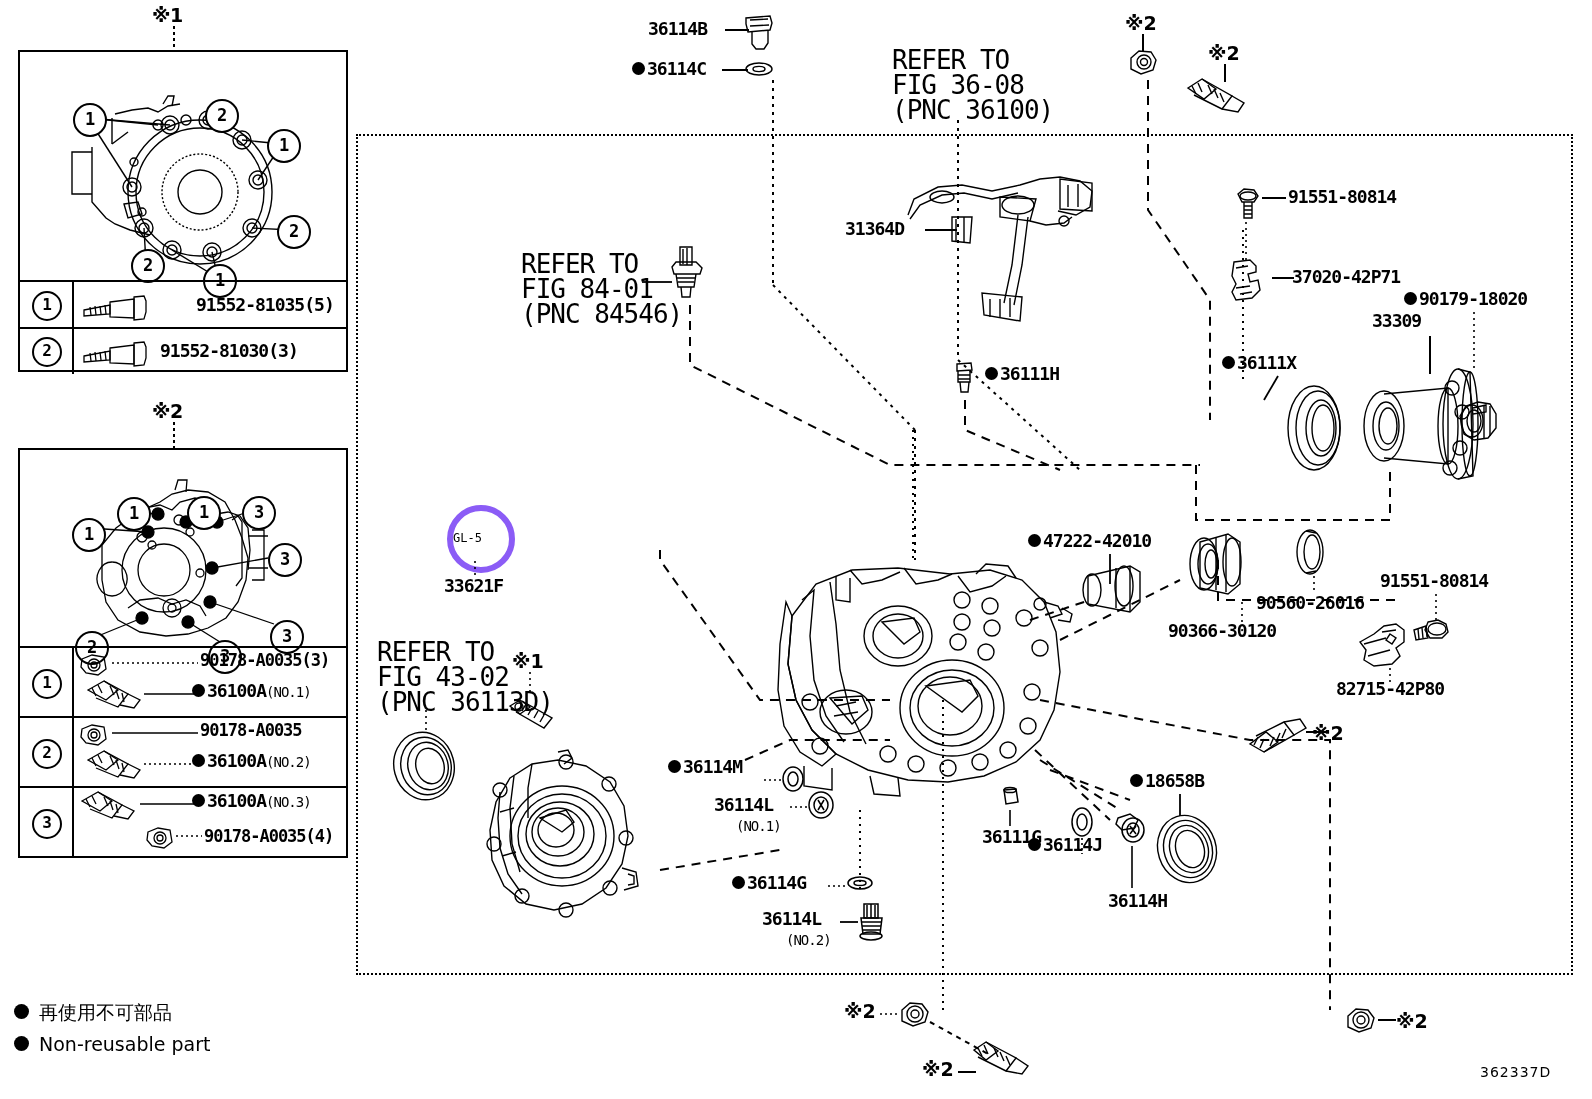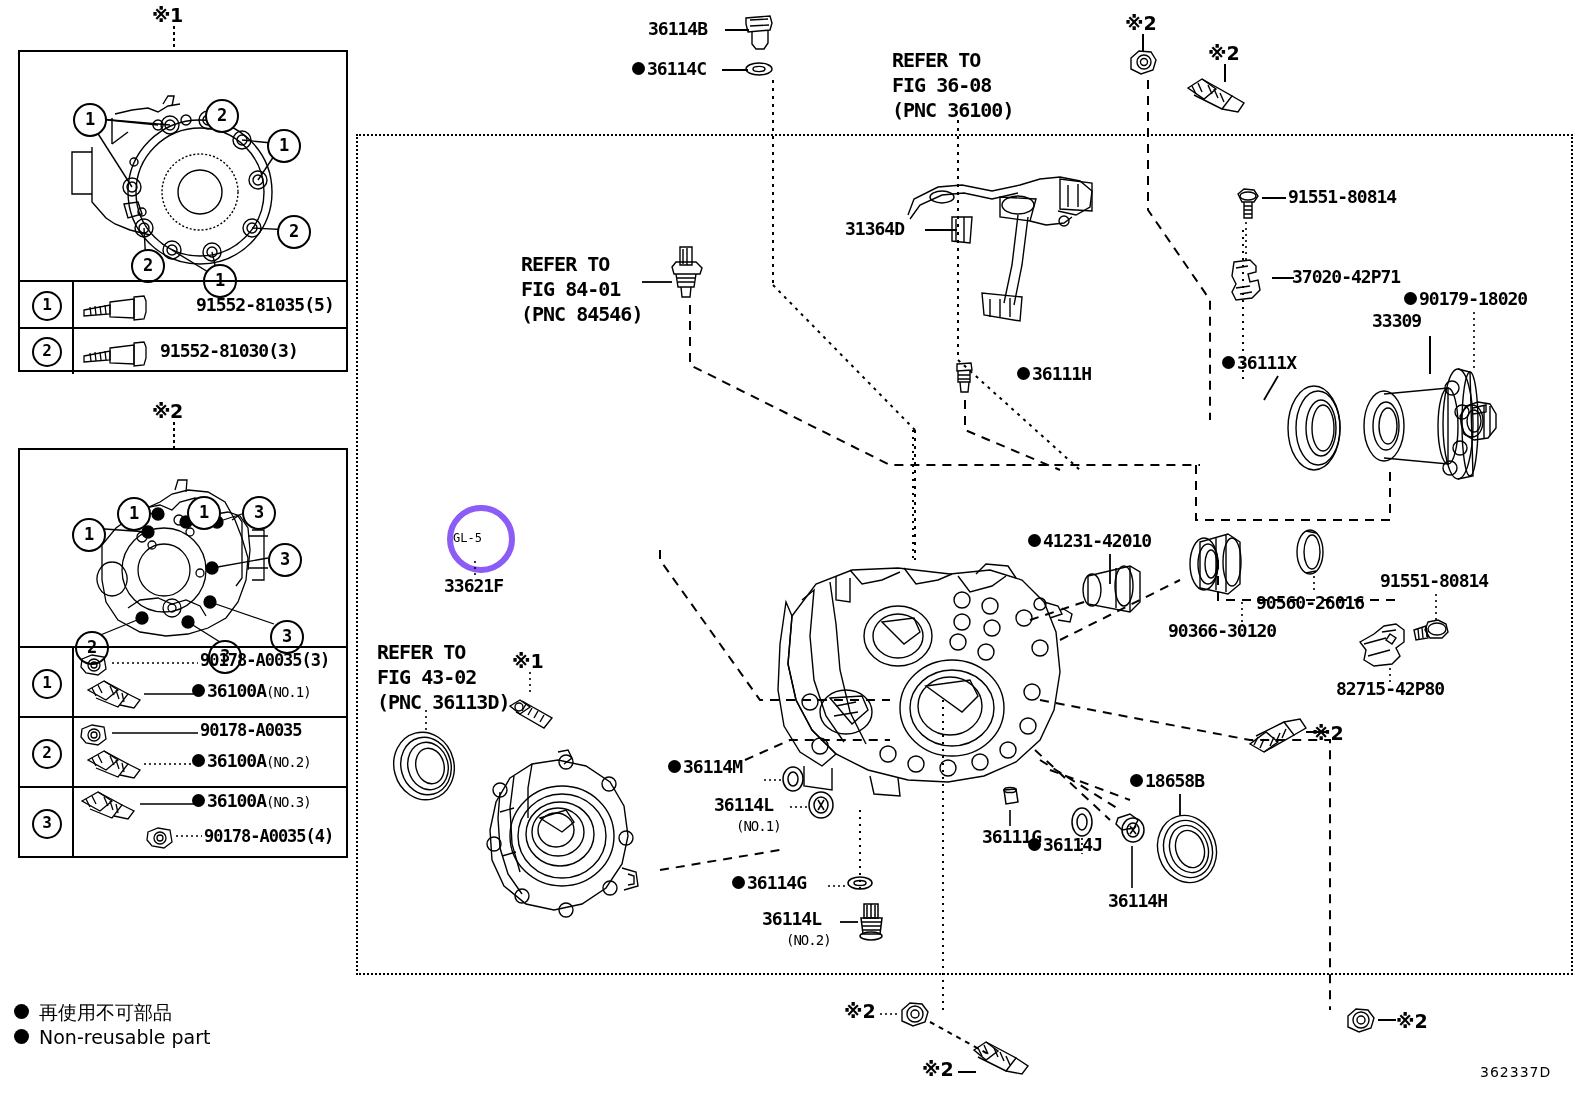--- a/index.html
+++ b/index.html
@@ -2,21 +2,21 @@
 <html><head>
 <meta charset="utf-8">
 <style>
   html,body{margin:0;padding:0;background:#fff;}
   body{width:1592px;height:1099px;position:relative;overflow:hidden;
        font-family:"DejaVu Sans Mono","Liberation Mono",monospace;color:#000;}
   .abs{position:absolute;}
   .lbl{position:absolute;white-space:nowrap;font-weight:bold;letter-spacing:-0.5px;}
   .pn{font-size:18px;font-weight:bold;font-family:"DejaVu Sans Mono",monospace;letter-spacing:-1px;}
   .pn-sm{font-size:17px;font-weight:bold;font-family:"DejaVu Sans Mono",monospace;letter-spacing:-1px;}
-  .refer{font-size:20px;font-weight:bold;line-height:25px;font-family:"DejaVu Sans Mono",monospace;letter-spacing:-1px;}
+  .refer{font-size:26px;font-weight:normal;line-height:25px;font-family:"DejaVu Sans Mono",monospace;letter-spacing:-1px;}
   .dot{display:inline-block;width:13px;height:13px;border-radius:50%;background:#000;vertical-align:0px;margin-right:2px;}
   .sub{font-size:14px;letter-spacing:-1px;}
   
   #main-frame{left:356px;top:134px;width:1217px;height:841px;
       border:2px dotted #000;box-sizing:border-box;}
   
   .detail-box{border:2px solid #000;box-sizing:border-box;background:#fff;}
   .cbadge{display:inline-block;width:26px;height:26px;border:2px solid #000;border-radius:50%;
       text-align:center;line-height:24px;font-size:16px;font-weight:bold;font-family:"DejaVu Sans Mono",monospace;}
   .callout{position:absolute;width:30px;height:30px;border:2px solid #000;border-radius:50%;
@@ -500,33 +500,33 @@
 </svg>
 
 <svg class="abs" style="left:953px;top:360px;" width="24" height="36">
   <g fill="none" stroke="#000" stroke-width="1.4">
     <path d="M4 4 L18 3 L19 10 L4 11 Z"></path>
     <path d="M5 11 L5 22 L17 22 L17 11"></path>
     <path d="M5 15 L17 15 M5 19 L17 19"></path>
     <path d="M7 22 L8 32 L15 32 L16 22"></path>
   </g>
 </svg>
-<div class="abs" style="left:1017px;top:363px;">
+<div class="abs" style="left:985px;top:363px;">
   <span class="dot"></span><span class="pn">36111H</span>
 </div>
 
 <div class="abs" style="left:1222px;top:352px;">
   <span class="dot"></span><span class="pn">36111X</span>
 </div>
 <svg class="abs" style="left:1264px;top:376px;" width="18" height="24">
     <line x1="14" y1="0" x2="0" y2="24" stroke="#000" stroke-width="1.8"></line>
   </svg>
 
 <div class="abs" style="left:1028px;top:530px;">
-  <span class="dot"></span><span class="pn">41231-42010</span>
+  <span class="dot"></span><span class="pn">47222-42010</span>
 </div>
 <svg class="abs" style="left:1108px;top:554px;" width="4" height="30">
     <line x1="2" y1="0" x2="2" y2="30" stroke="#000" stroke-width="1.8"></line>
   </svg>
 <svg class="abs" style="left:1078px;top:560px;" width="72" height="60">
   <g fill="none" stroke="#000" stroke-width="1.4">
     <path d="M10 16 L52 6 L62 12 L62 42 L52 52 L10 44 Z"></path>
     <ellipse cx="14" cy="30" rx="9" ry="16"></ellipse>
     <ellipse cx="46" cy="26" rx="9" ry="20"></ellipse>
     <path d="M38 8 L38 48 M52 6 L52 52"></path>
@@ -856,21 +856,21 @@
     <circle cx="17" cy="14" r="8"></circle>
       <circle cx="17" cy="14" r="4"></circle>
   </g>
 </svg>
 <svg class="abs" style="left:1378px;top:1018px;" width="18" height="4">
     <line x1="0" y1="2" x2="18" y2="2" stroke="#000" stroke-width="2"></line>
   </svg>
 <div class="abs kome" style="left:1396px;top:1010px;">※2</div>
 
 <div class="abs" style="left:14px;top:1000px;">
-  <div style="margin-bottom:0;">
+  <div style="margin-bottom:7px;">
     <span class="dot" style="width:15px;height:15px;margin-right:10px;"></span><span class="legend">再使用不可部品</span>
   </div>
   <div>
     <span class="dot" style="width:15px;height:15px;margin-right:10px;"></span><span class="legend">Non-reusable part</span>
   </div>
 </div>
 
 <div class="abs figid" style="left:1480px;top:1064px;">362337D</div>
 
 </body></html>

